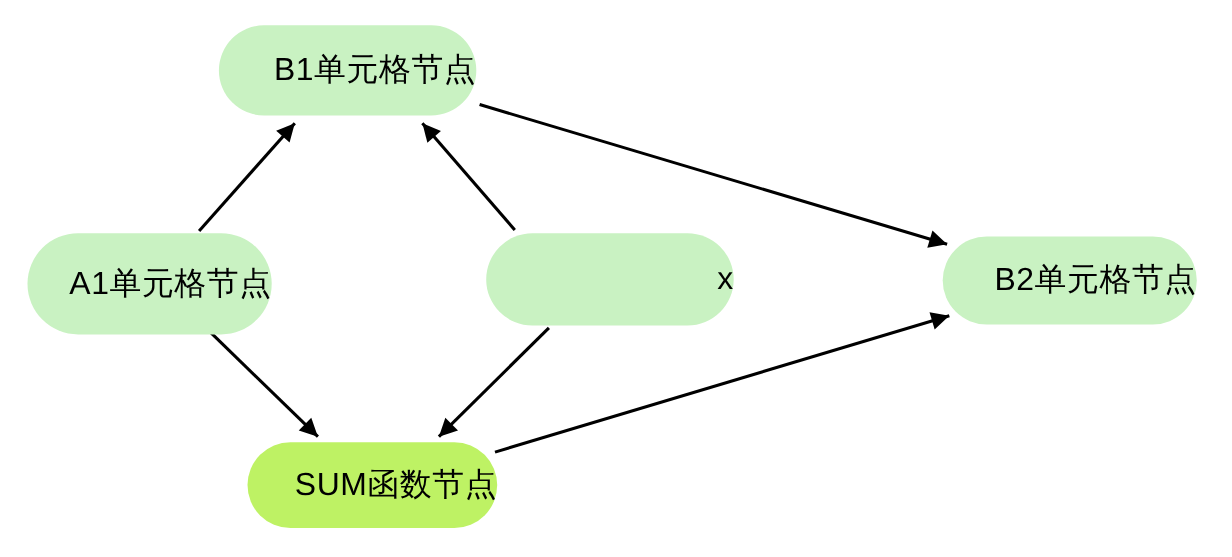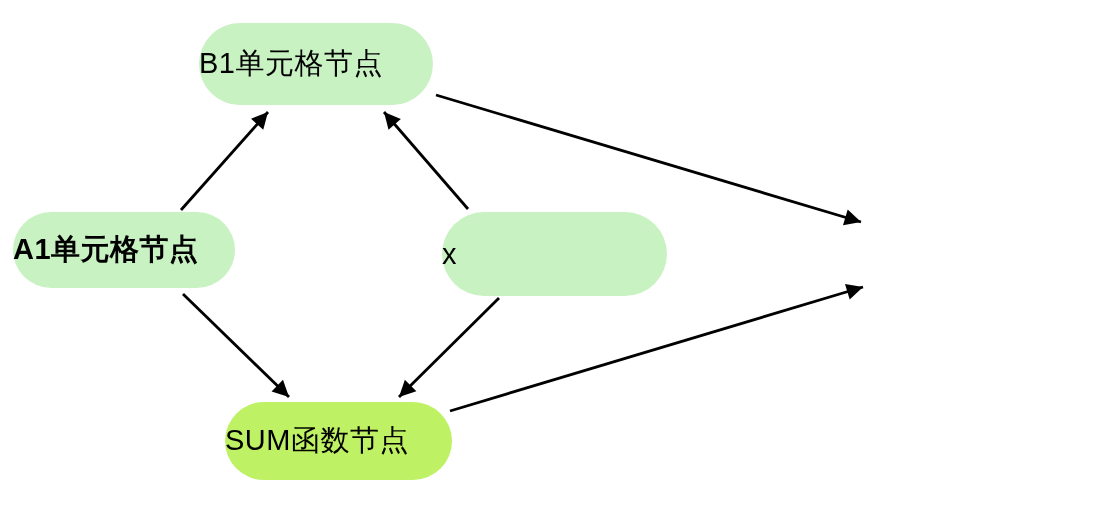--- a/index.html
+++ b/index.html
@@ -20,31 +20,31 @@
     left: 0;
     top: 0;
     width: 1120px;
     height: 506px;
     pointer-events: none;
   }
   .node {
     position: absolute;
     display: flex;
     align-items: center;
-    justify-content: flex-start;
+    justify-content: flex-end;
     border-radius: 999px;
     color: #000000;
     font-size: 29px;
     font-weight: 400;
     letter-spacing: 0.5px;
     white-space: nowrap;
     z-index: 2;
   }
   .node-b1  { left: 199px; top: 23px;  width: 234px; height: 82px; }
-  .node-a1  { left: 13px;  top: 212px; width: 222px; height: 76px; font-weight: bold; }
+  .node-a1  { left: 25px;  top: 212px; width: 222px; height: 92px; }
   .node-x   { left: 442px; top: 212px; width: 225px; height: 84px; }
   .node-b2  { left: 857px; top: 215px; width: 231px; height: 80px; }
   .node-sum { left: 225px; top: 402px; width: 227px; height: 78px; }
 </style>
 </head>
 <body>
 
 <div class="canvas">
 
   <svg class="edges-layer" width="1120" height="506" viewBox="0 0 1120 506" xmlns="http://www.w3.org/2000/svg">
@@ -66,18 +66,21 @@
   </div>
 
   <div class="node node-a1" style="background: rgb(201, 242, 194);">
     <span>A1单元格节点</span>
   </div>
 
   <div class="node node-x" style="background: rgb(201, 242, 194);">
     <span>x</span>
   </div>
 
+  <div class="node node-b2" style="background: rgb(201, 242, 194);">
+    <span>B2单元格节点</span>
+  </div>
 
   <div class="node node-sum" style="background: #bef264;">
     <span>SUM函数节点</span>
   </div>
 
 </div>
 
 </body></html>

